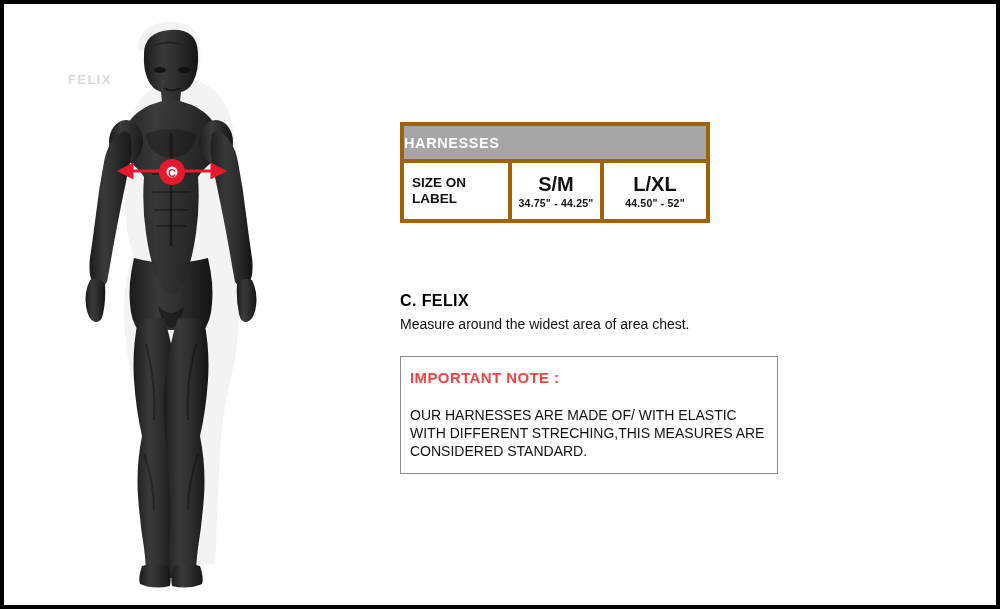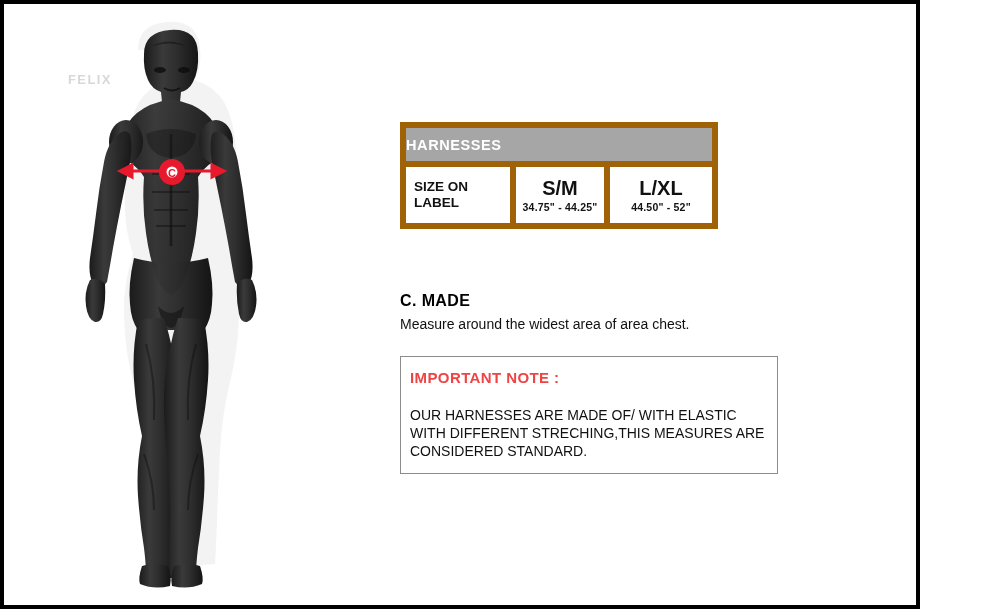--- a/index.html
+++ b/index.html
@@ -5,21 +5,21 @@
   html, body {
     margin: 0;
     padding: 0;
     background: #ffffff;
   }
   body {
     font-family: "Liberation Sans", sans-serif;
   }
   .page {
     position: relative;
-    width: 920px;
+    width: 1000px;
     height: 609px;
     background: #ffffff;
     border: 4px solid #000000;
     box-sizing: border-box;
     overflow: hidden;
   }
 
   
   .figure-panel {
     position: absolute;
@@ -62,21 +62,21 @@
   }
 
   table.size-table {
     position: absolute;
     left: 0;
     top: 118px;
     border-collapse: collapse;
     table-layout: fixed;
   }
   table.size-table td, table.size-table th {
-    border: 6px solid #a16207;
+    border: 4px solid #a16207;
     padding: 0;
     vertical-align: middle;
   }
   .t-head-row td {
     background: #a6a6a6;
     color: #ffffff;
     font-weight: bold;
     font-size: 14.5px;
     letter-spacing: 0.6px;
     height: 33px;
@@ -259,21 +259,21 @@
           <div class="size-range">34.75" - 44.25"</div>
         </td>
         <td class="col-lxl">
           <div class="size-name">L/XL</div>
           <div class="size-range">44.50" -  52"</div>
         </td>
       </tr>
     </tbody>
       </table>
 
-    <div class="measure-heading">C. MADE</div>
+    <div class="measure-heading">C. FELIX</div>
     <div class="measure-desc">Measure around the widest area of area chest.</div>
 
     <div class="note-box">
       <div class="note-title">IMPORTANT NOTE :</div>
       <div class="note-body">OUR HARNESSES ARE MADE OF/ WITH ELASTIC WITH DIFFERENT STRECHING,THIS MEASURES ARE CONSIDERED STANDARD.</div>
     </div>
 
   </div>
 </div>
 

